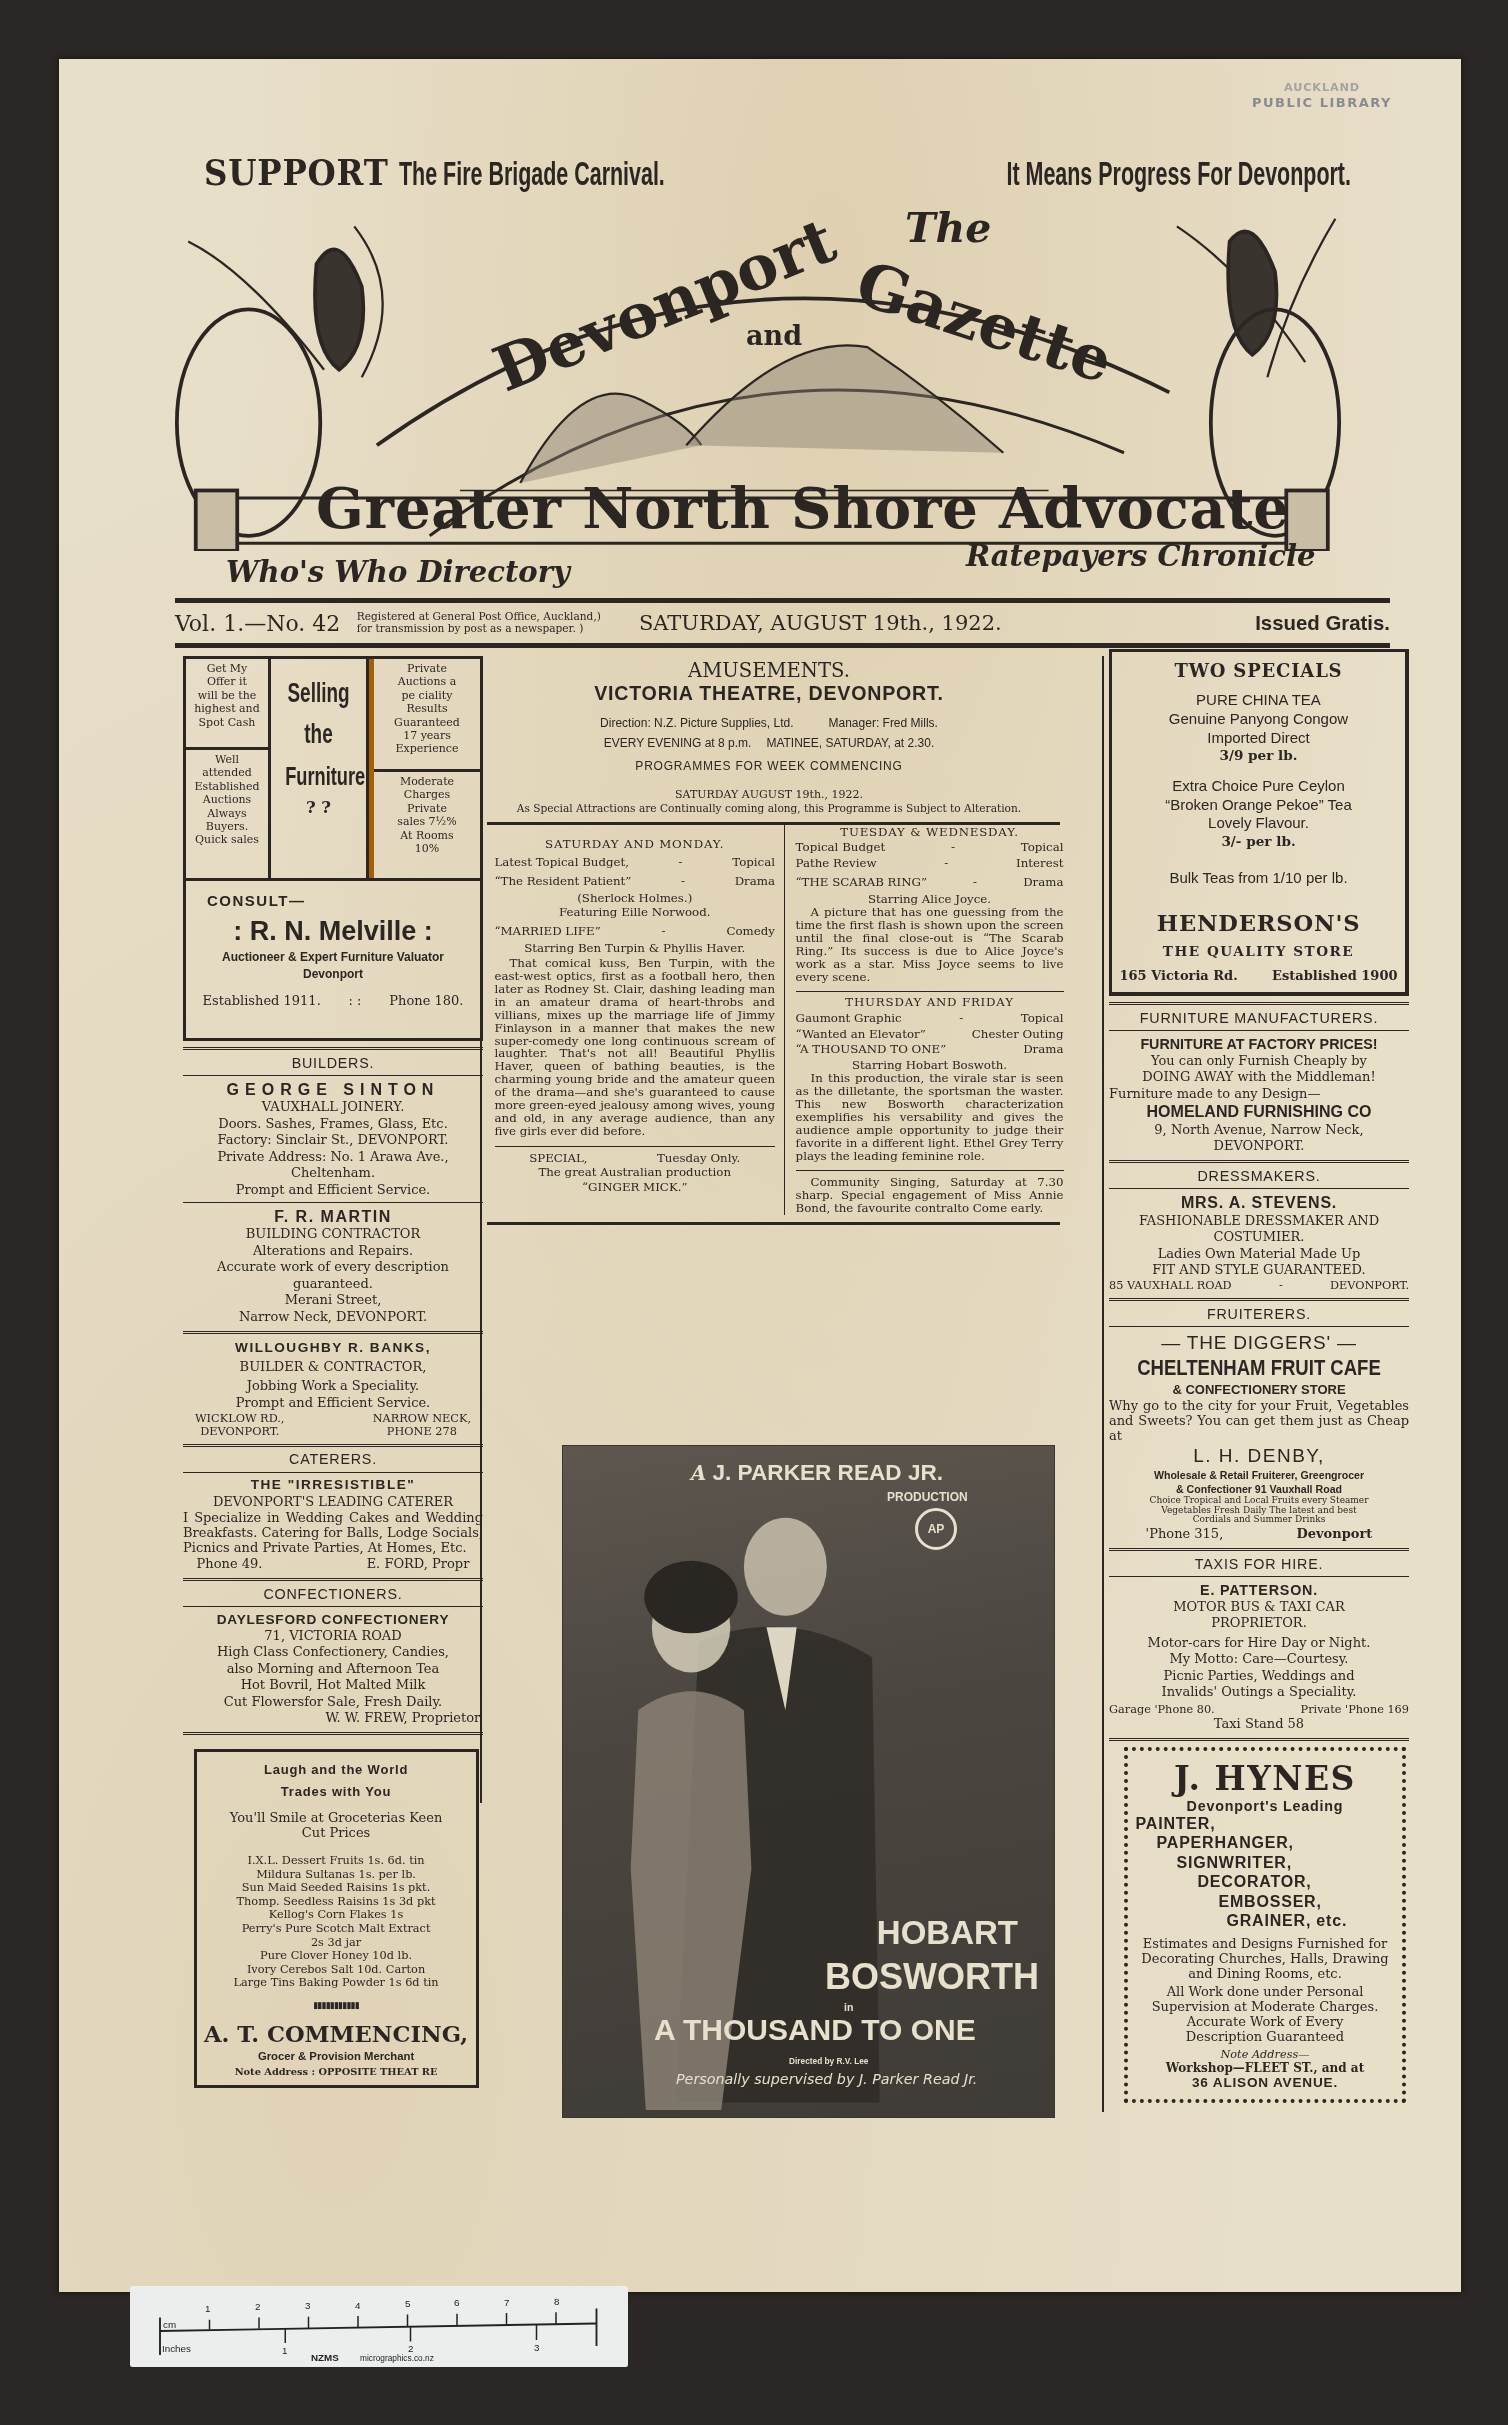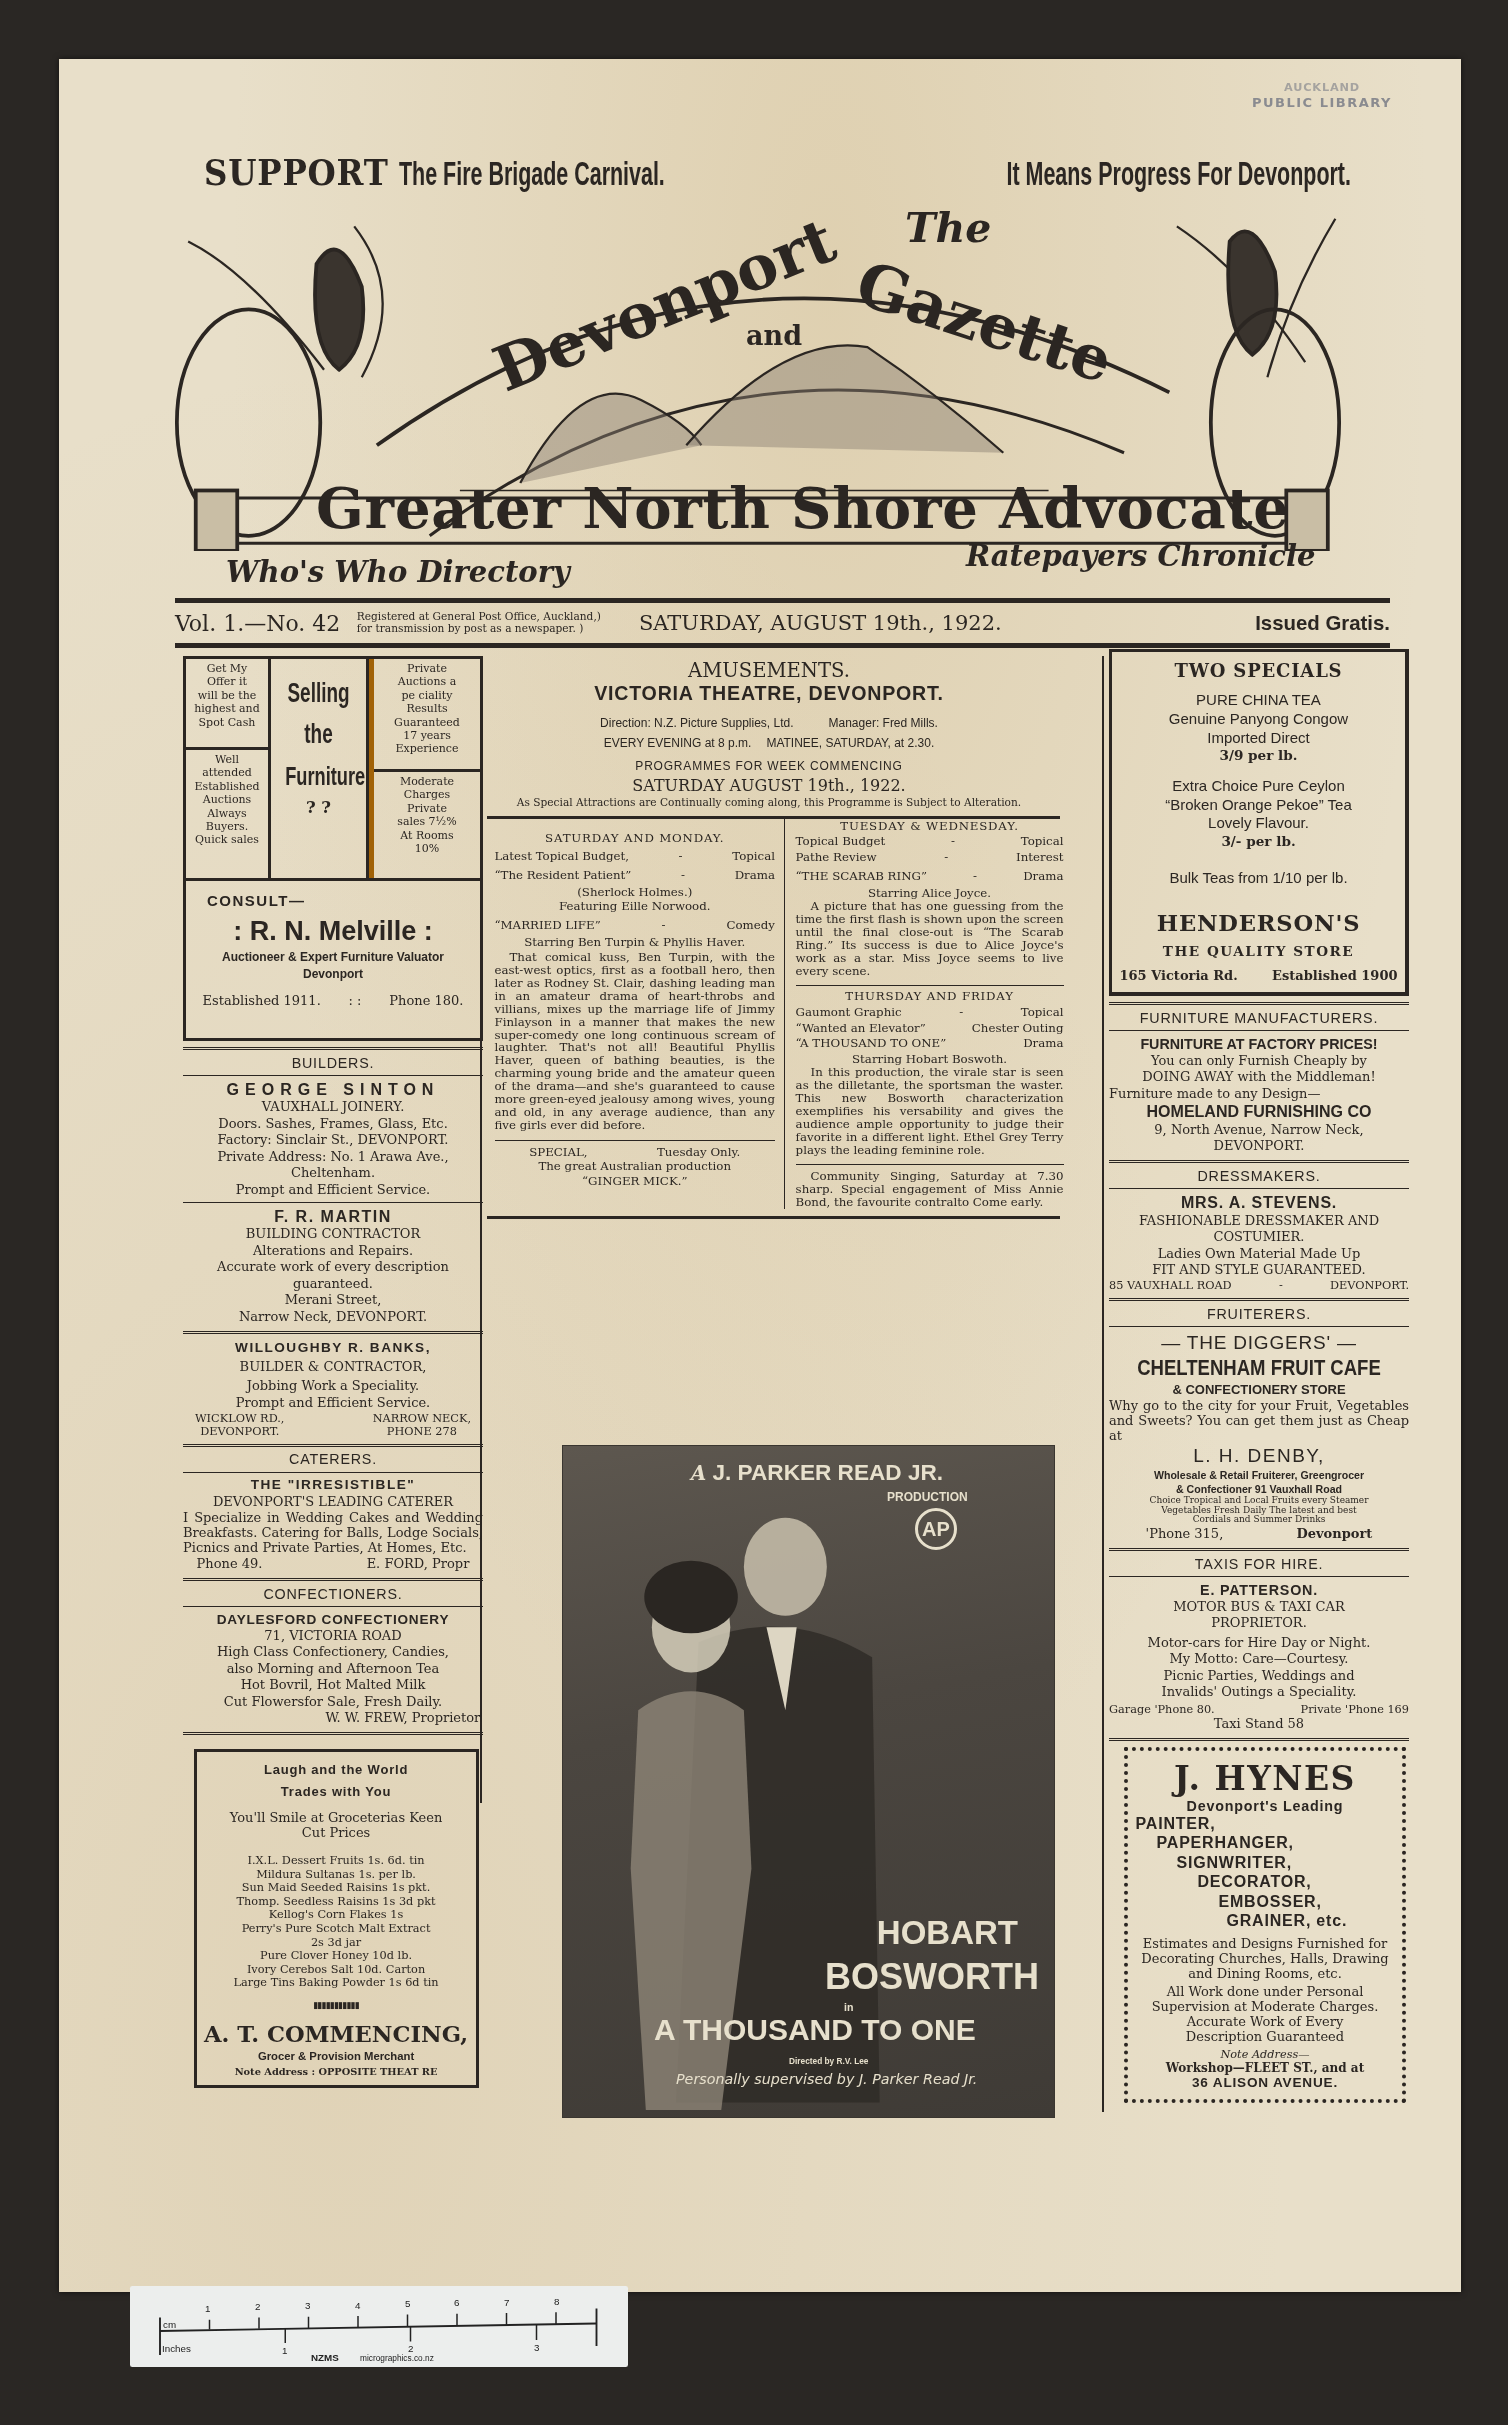--- a/index.html
+++ b/index.html
@@ -288,21 +288,21 @@
   <div class="c bold sans" style="font-size:19.6px;letter-spacing:0.8px;">VICTORIA THEATRE, DEVONPORT.</div>
   <div class="sans" style="display:flex;justify-content:center;gap:35px;font-size:12px;margin-top:10.6px;">
     <span>Direction: N.Z. Picture Supplies, Ltd.</span>
     <span>Manager: Fred Mills.</span>
   </div>
   <div class="sans" style="display:flex;justify-content:center;gap:15px;font-size:12px;margin-top:6px;">
     <span>EVERY EVENING at 8 p.m.</span>
     <span>MATINEE, SATURDAY, at 2.30.</span>
   </div>
   <div class="c sans" style="font-size:12px;letter-spacing:0.8px;margin-top:9px;">PROGRAMMES FOR WEEK COMMENCING</div>
-  <div class="c" style="font-size:16px;margin-top:3px;">SATURDAY AUGUST 19th., 1922.</div>
+  <div class="c" style="font-size:11px;margin-top:15px;">SATURDAY AUGUST 19th., 1922.</div>
   <div class="c" style="font-size:10.6px;padding:1.5px 30px 0;">As Special Attractions are Continually coming along, this Programme is Subject to Alteration.</div>
   <div class="rule" style="position:relative;height:3px;margin:7.5px 0 0 12px;width:573px;"></div>
 
   <div style="display:grid;grid-template-columns:298px 283px;margin-left:12px;">
     <div class="prog" style="padding:6px 9px 0 7.5px;border-right:1.1px solid #2b2622;">
       <div class="c" style="letter-spacing:0.8px;margin-top:6px;">SATURDAY AND MONDAY.</div>
       <div class="row">
           <span>Latest Topical Budget,</span>
           <span>-</span>
           <span>Topical</span>
@@ -375,21 +375,21 @@
   </div>
   <div class="rule" style="position:relative;height:3px;margin:7.5px 0 0 12px;width:573px;"></div>
 </div>
 
 <div class="poster">
   <div class="txt" style="left:128px;top:13.6px;font-size:22.6px;">
     <span style="font-style:italic;font-family:'DejaVu Serif',serif;font-size:19.6px;">A</span>
     <span>J. PARKER READ JR.</span>
   </div>
   <div class="txt" style="left:324px;top:44px;font-size:12px;">PRODUCTION</div>
-  <div class="txt" style="left:352px;top:62px;width:42px;height:42px;border:3px solid #e7e0cc;border-radius:50%;text-align:center;line-height:36px;font-size:20px;">AP</div>
+  <div class="txt" style="left:352px;top:62px;width:42px;height:42px;border:3px solid #e7e0cc;border-radius:50%;text-align:center;line-height:36px;font-size:12px;">AP</div>
   <svg style="position:absolute;left:45px;top:68px;" width="317" height="596" viewBox="0 0 420 790">
     <ellipse cx="235" cy="70" rx="55" ry="65" fill="#cfc7b3" opacity="0.8"></ellipse>
     <path d="M120 170 Q235 120 350 190 L360 780 L90 780 Z" fill="#2f2b27" opacity="0.85"></path>
     <path d="M210 150 L250 150 L235 260 Z" fill="#ddd6c3"></path>
     <ellipse cx="110" cy="150" rx="52" ry="60" fill="#d6cfbb" opacity="0.85"></ellipse>
     <ellipse cx="110" cy="110" rx="62" ry="48" fill="#2a2622"></ellipse>
     <path d="M40 260 Q110 210 180 260 L190 470 L150 790 L50 790 L30 470 Z" fill="#8d8577" opacity="0.8"></path>
   </svg>
   <div class="txt" style="right:36px;top:468px;font-size:33px;">HOBART</div>
   <div class="txt" style="right:15px;top:510px;font-size:36px;">BOSWORTH</div>

